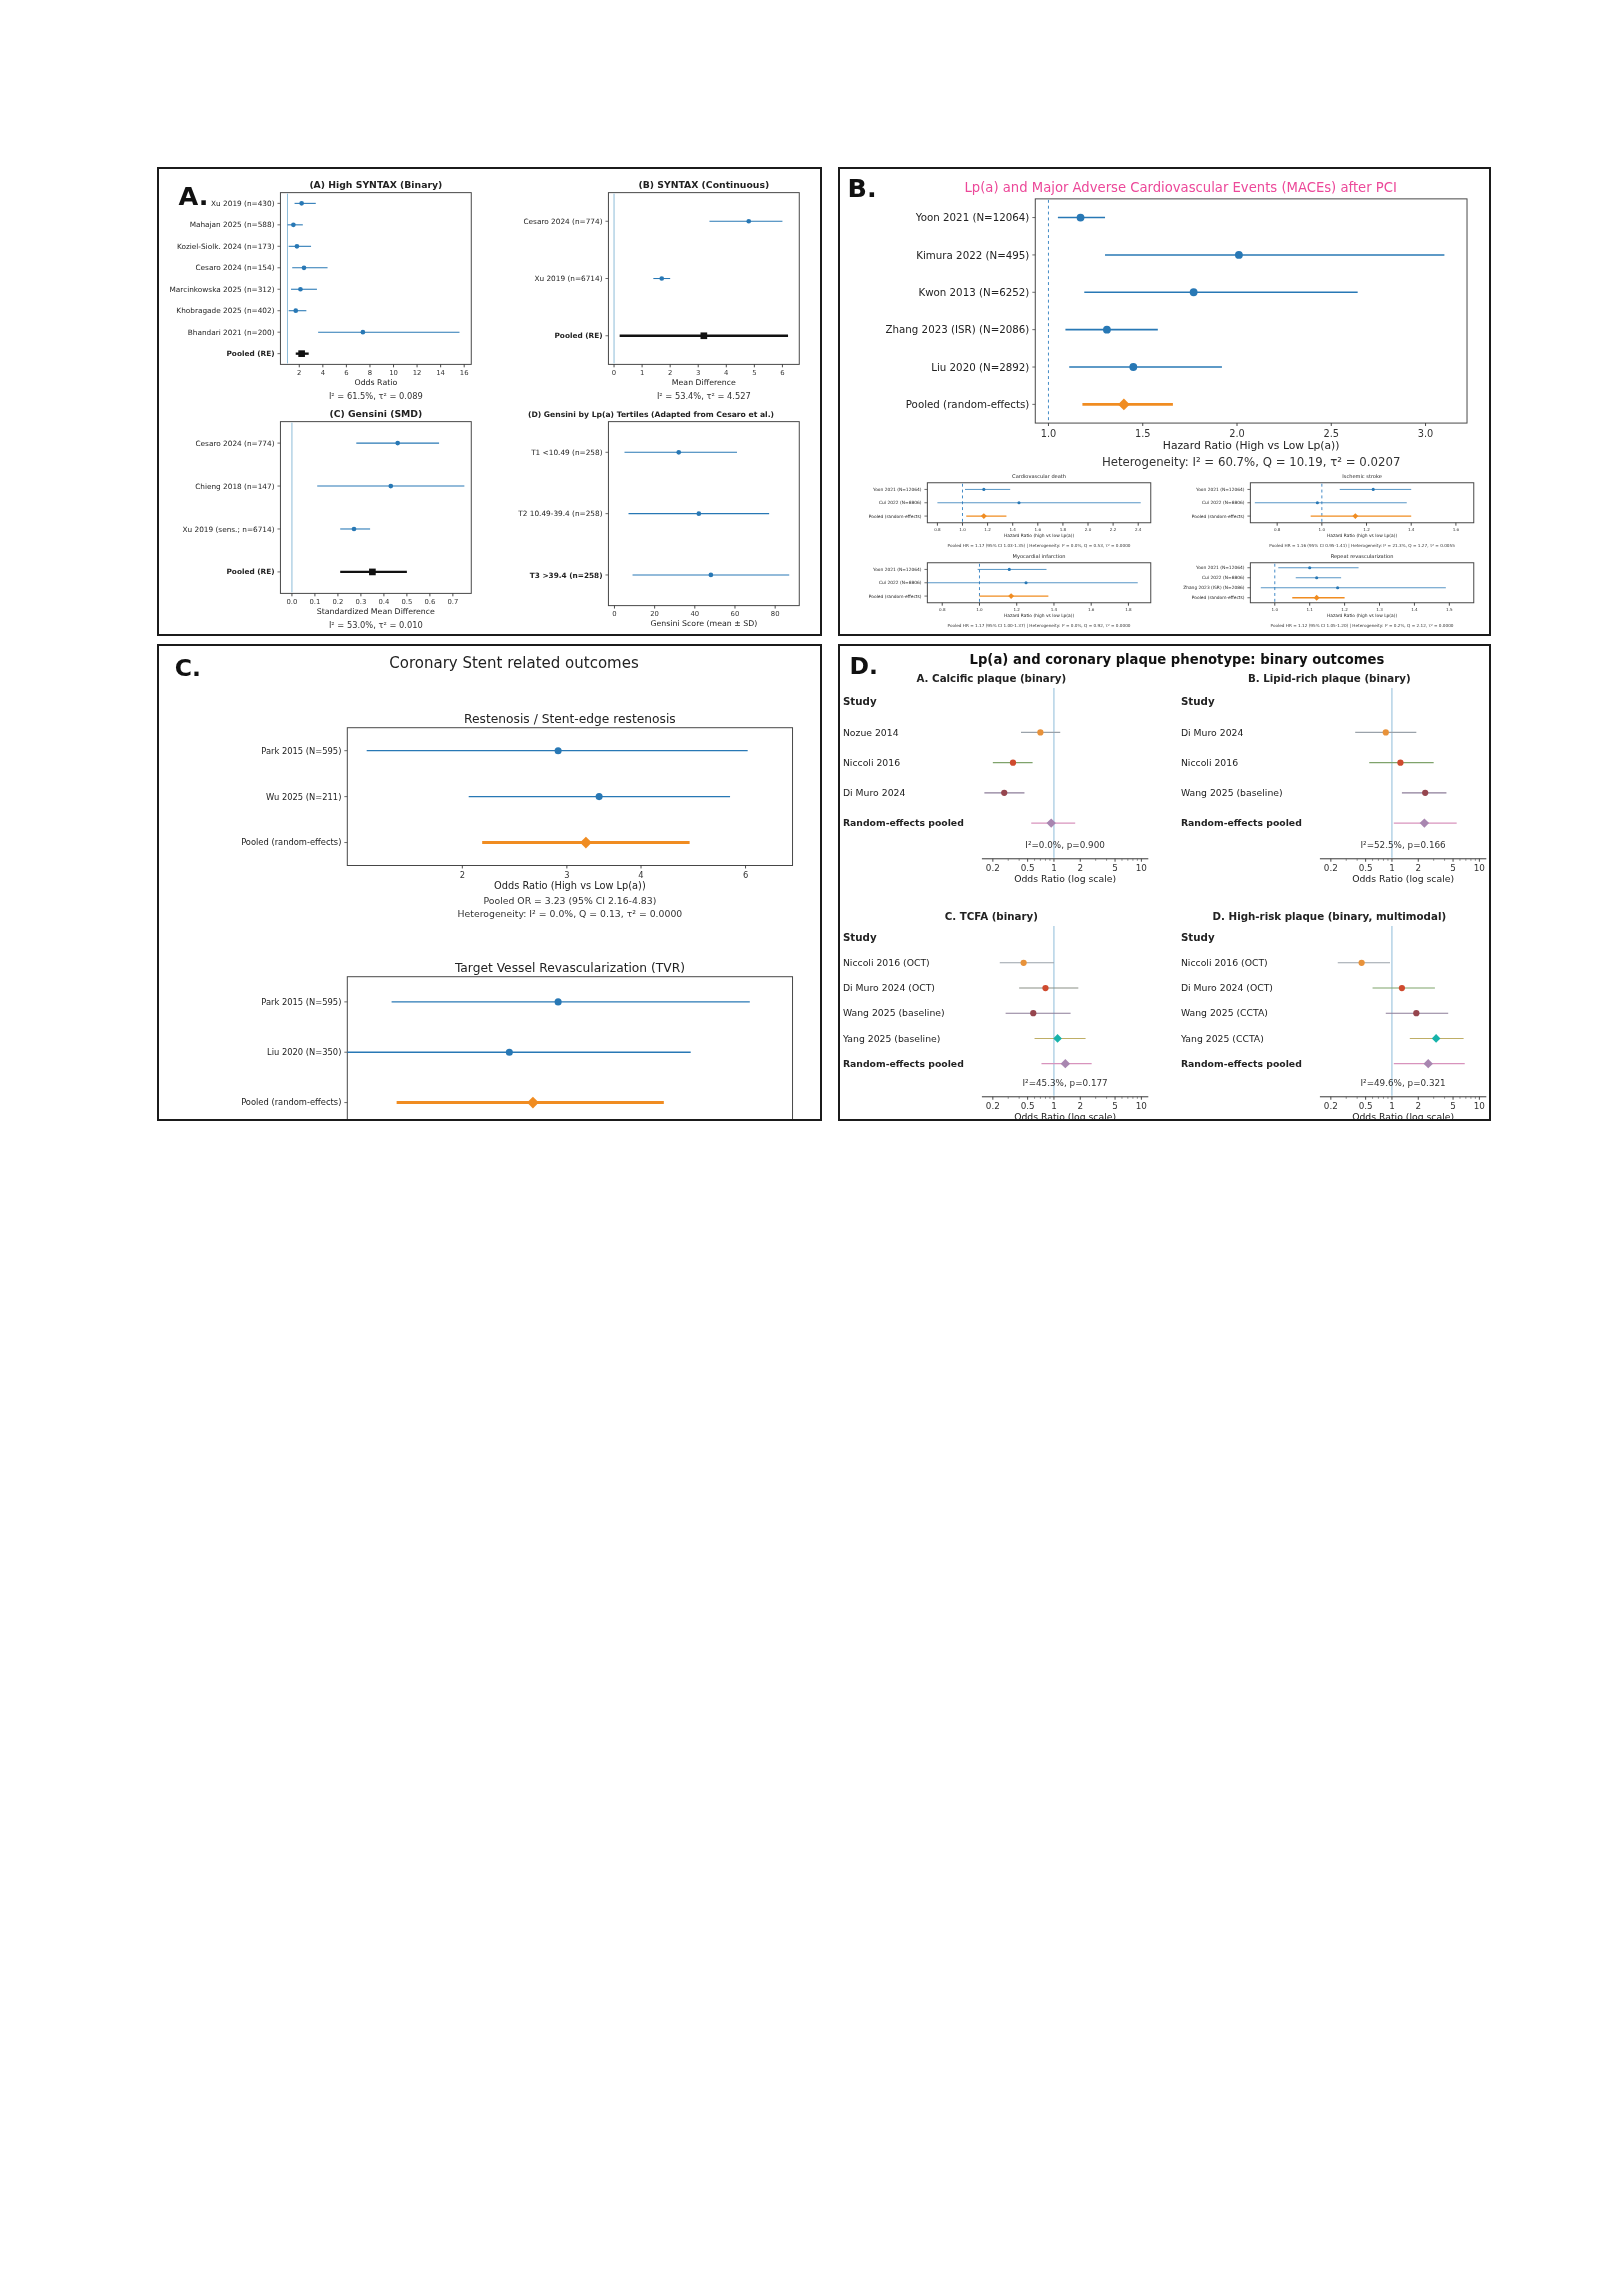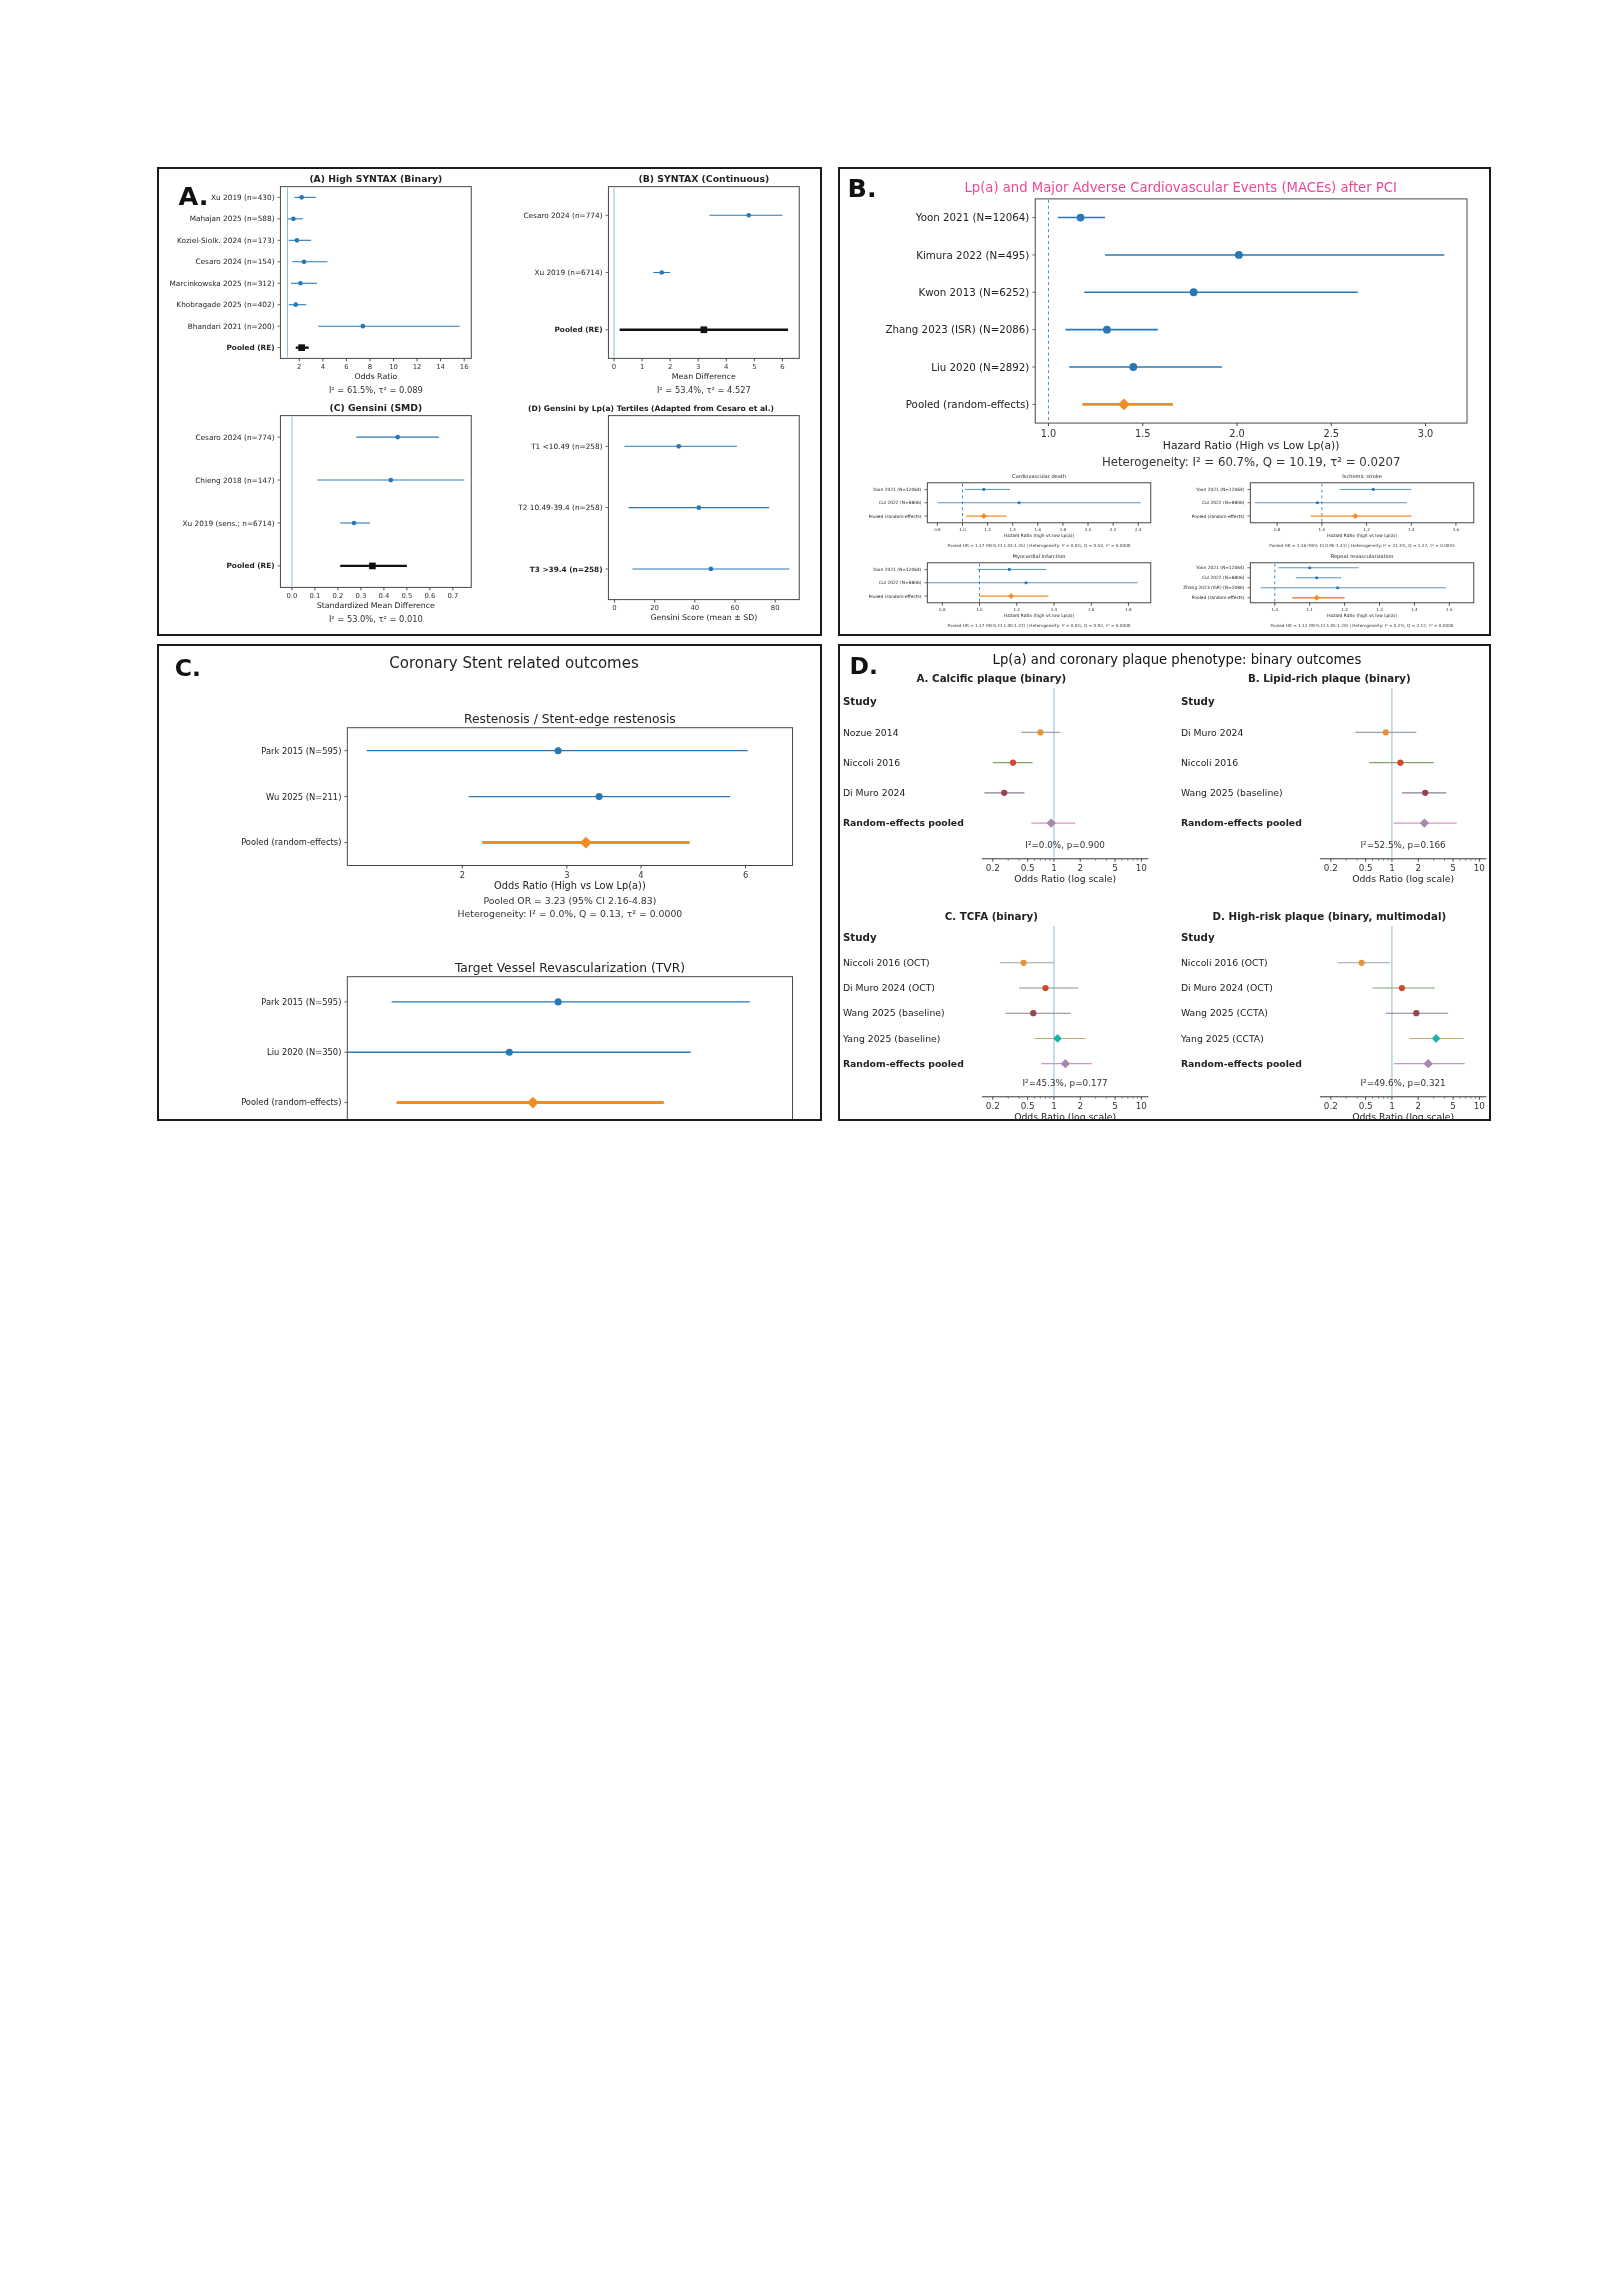--- a/index.html
+++ b/index.html
@@ -8,29 +8,29 @@
         font-family:"DejaVu Sans",sans-serif;color:#222;}
   .fig-grid{position:absolute;left:157px;top:167px;width:1333px;height:954px;
             display:grid;grid-template-columns:665px 653px;grid-template-rows:469px 477px;
             column-gap:15.7px;row-gap:7.8px;}
   .panel{position:relative;border:2px solid #1b1b1b;background:#fff;overflow:hidden;}
   .panel-letter{position:absolute;font-weight:bold;font-size:25.5px;color:#111;z-index:5;}
   #panel-a .panel-letter{left:19.6px;top:11.8px;}
   #panel-b .panel-letter{left:7.8px;top:3.9px;}
   #panel-c .panel-letter{left:15.7px;top:7.8px;font-size:23.5px;}
   #panel-d .panel-letter{left:9.8px;top:5.9px;font-size:23.5px;}
-  .quad{display:grid;grid-template-columns:328px 328px;grid-template-rows:229px 229px;padding-top:1px;}
+  .quad{display:grid;grid-template-columns:328px 328px;grid-template-rows:229px 229px;padding-top:7px;}
   #panel-b .b-col{display:flex;flex-direction:column;height:100%;}
   .b-title{height:23.5px;padding-top:11px;text-align:center;font-size:13.2px;color:#ec4899;padding-left:33px;}
   .b-main{height:280px;}
   .b-smallgrid{display:grid;grid-template-columns:323px 323px;grid-template-rows:80px 80px;}
   .c-title{height:29px;padding-top:7.8px;text-align:center;font-size:15px;color:#222;padding-left:49px;}
   .c-stack{display:flex;flex-direction:column;}
   .c-plot{height:218px;margin-top:31px;}
-  .d-title{height:23.5px;padding-top:5.9px;text-align:center;font-size:13.2px;font-weight:normal;color:#111;padding-left:25.5px;}
+  .d-title{height:23.5px;padding-top:5.9px;text-align:center;font-size:13.2px;font-weight:bold;color:#111;padding-left:25.5px;}
   .d-quad{display:grid;grid-template-columns:322px 322px;grid-template-rows:222px 222px;gap:16px;}
   .plot{position:relative;}
   svg text{font-family:"DejaVu Sans",sans-serif;}
 </style>
 </head>
 <body>
 
 <div class="page">
   <div class="fig-grid">
 

